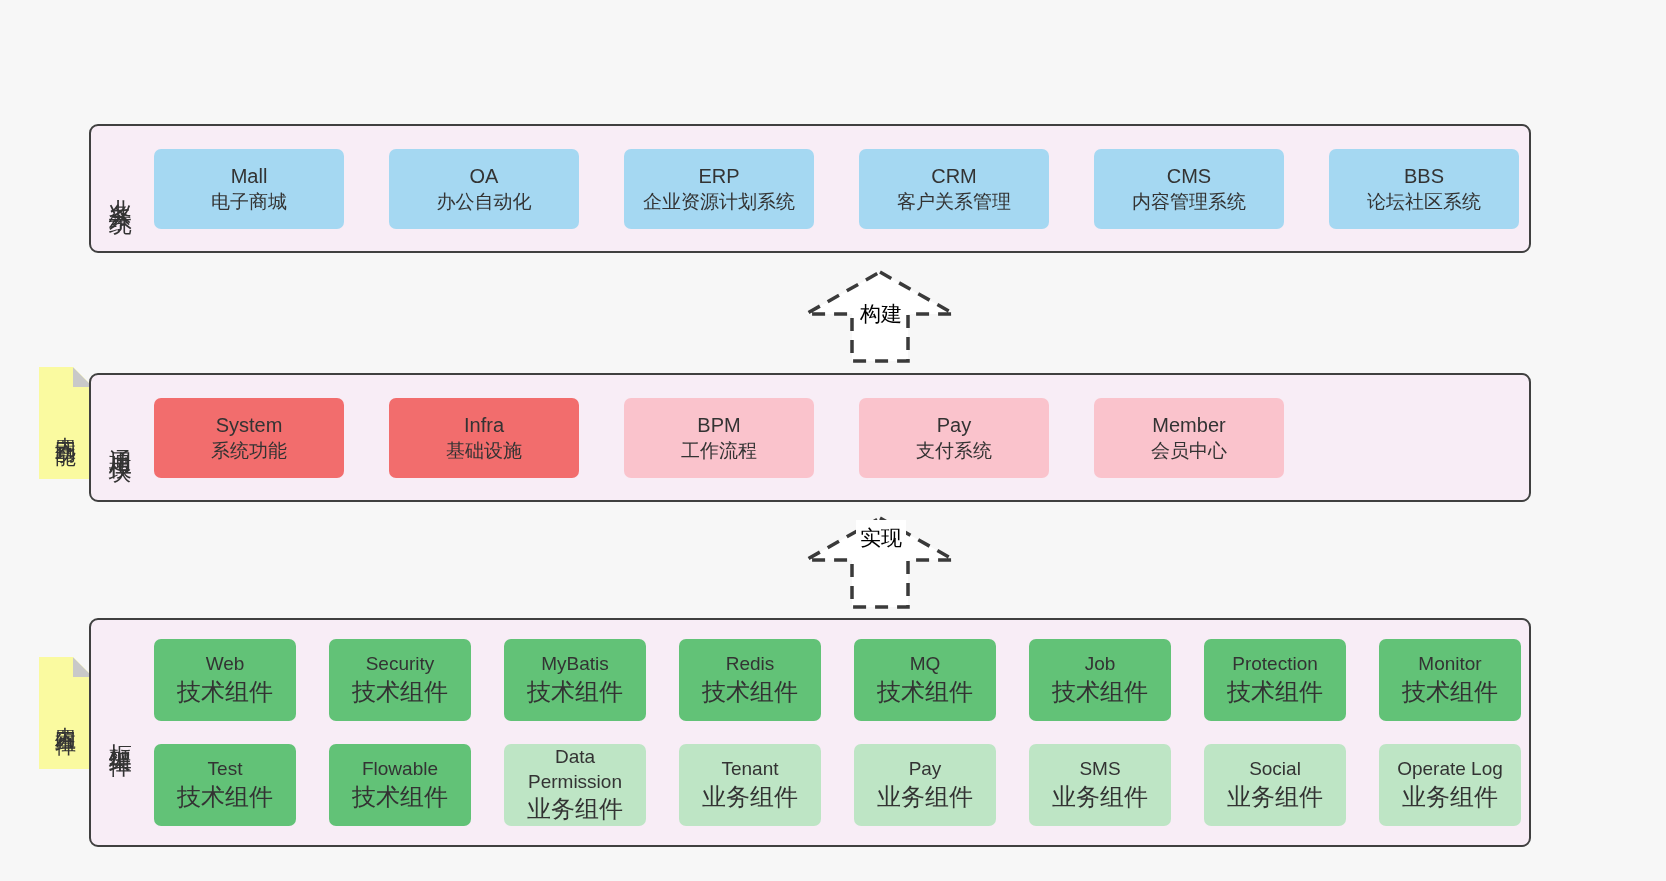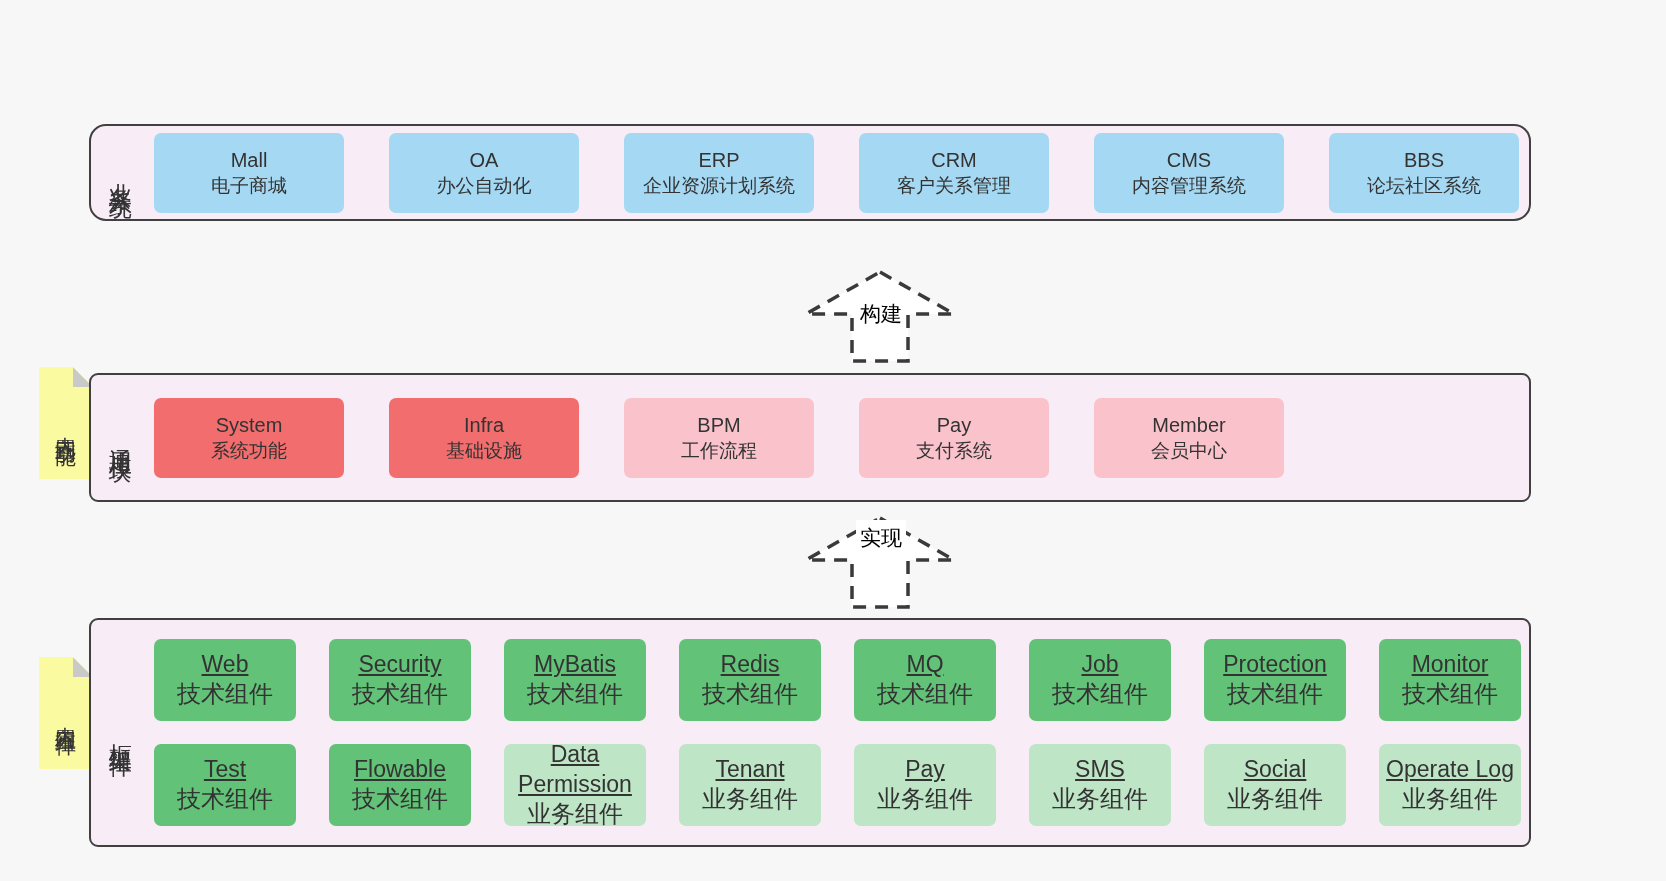--- a/index.html
+++ b/index.html
@@ -8,21 +8,21 @@
     background:#f7f7f7; overflow:hidden;
     font-family:"Liberation Sans","DejaVu Sans",sans-serif;
     color:#333333;
   }
   
   .panel {
     position:absolute; left:89px; width:1442px;
     background:#f8edf6; border:2px solid #404040; border-radius:9px;
     box-sizing:border-box; display:flex; align-items:center;
   }
-  #panel-business   { top:124px; height:97px;border-radius:17px; }
+  #panel-business   { top:124px; height:129px; }
   #panel-modules    { top:373px; height:129px; }
   #panel-components { top:618px; height:229px; }
 
   .panel-label { flex:none; width:58px; display:flex; justify-content:center; }
   .v-text {
     writing-mode:vertical-lr; text-orientation:upright;
     font-size:23px; letter-spacing:4px; line-height:1.1; color:#333;
   }
 
   .boxes-row { display:flex; gap:45px; margin-left:5px; }
@@ -39,21 +39,21 @@
   .pink        { background:#fac3cc; }
   .green-dark  { background:#62c277; }
   .green-light { background:#bee5c5; }
 
   
   .comp-rows { display:flex; flex-direction:column; gap:23px; margin-left:5px; }
   .comp-row  { display:flex; gap:33px; }
   .comp-box  { width:142px; height:82px; border-radius:7px;
     display:flex; flex-direction:column; align-items:center; justify-content:center;
     text-align:center; box-sizing:border-box; padding:0 4px; }
-  .comp-box .en { font-size:23px; line-height:1.28;text-decoration:underline; }
+  .comp-box .en { font-size:19px; line-height:1.28; }
   .comp-box .zh { font-size:24px; line-height:1.28; }
 
   
   .sticky {
     position:absolute; left:39px; width:54px; height:112px;
     background:#fafaa0;
     clip-path:polygon(0 0, calc(100% - 20px) 0, 100% 20px, 100% 100%, 0 100%);
     display:flex; align-items:center; justify-content:center;
   }
   .sticky .fold {

